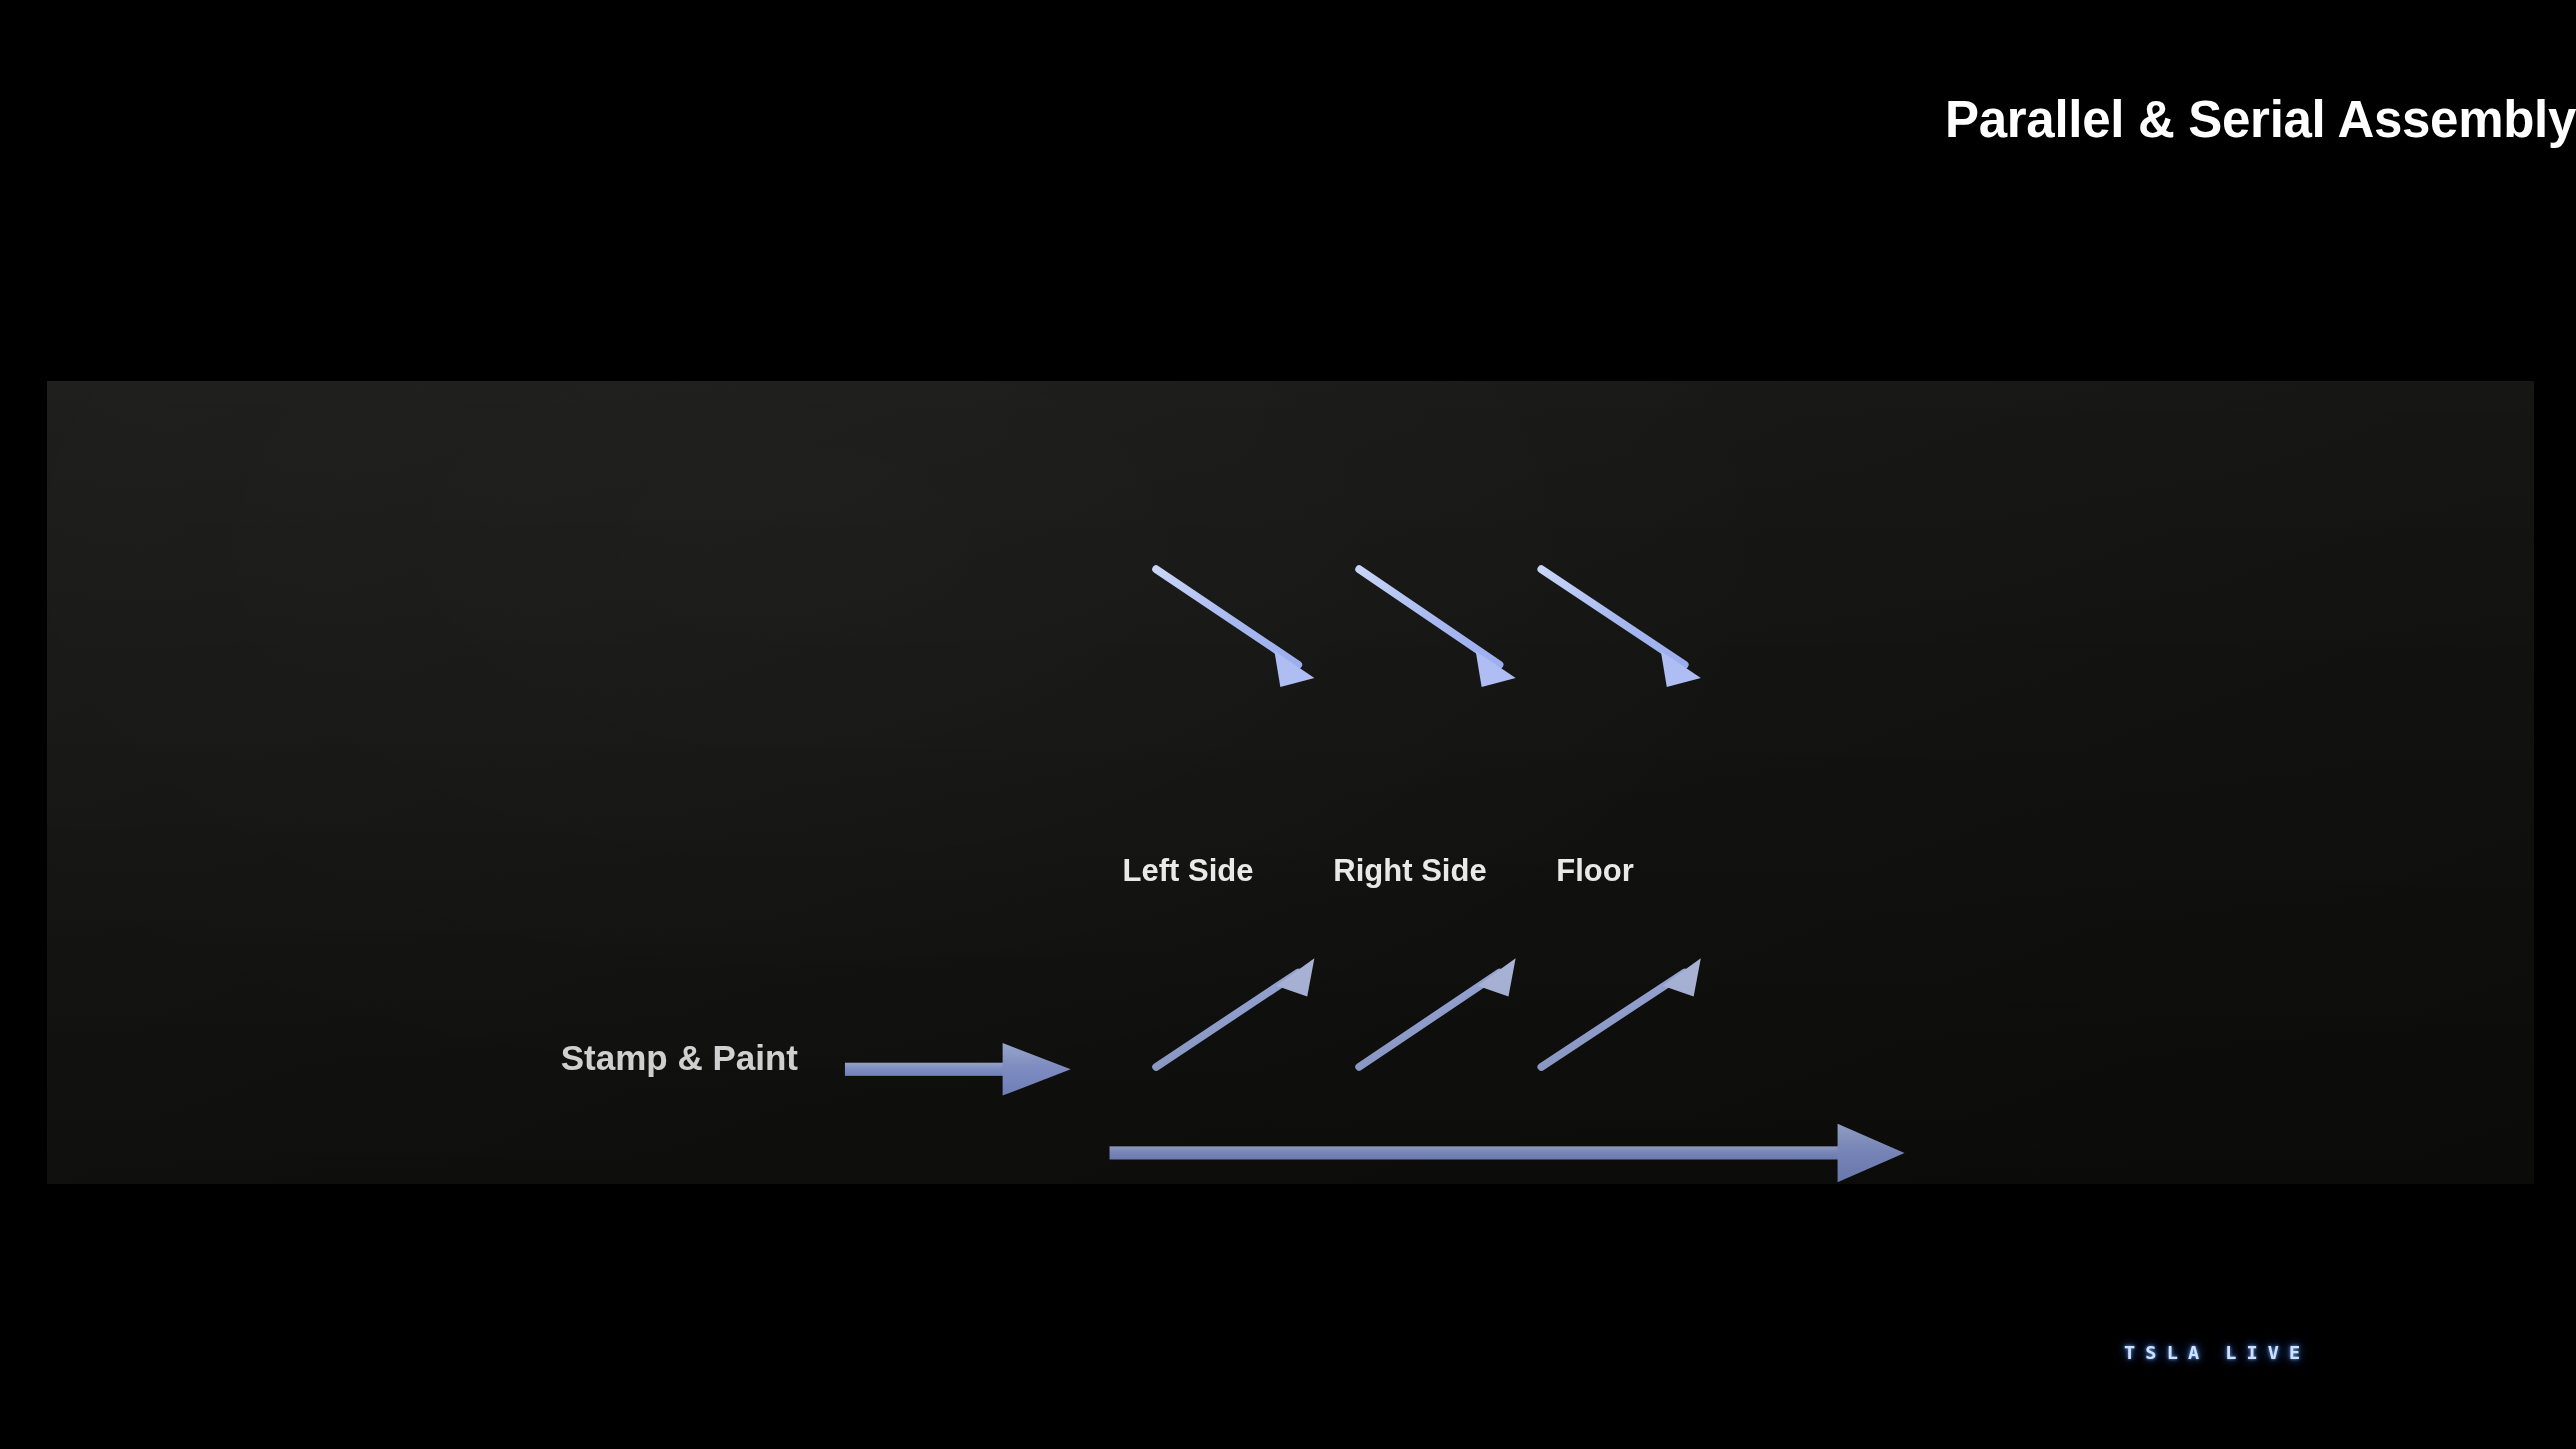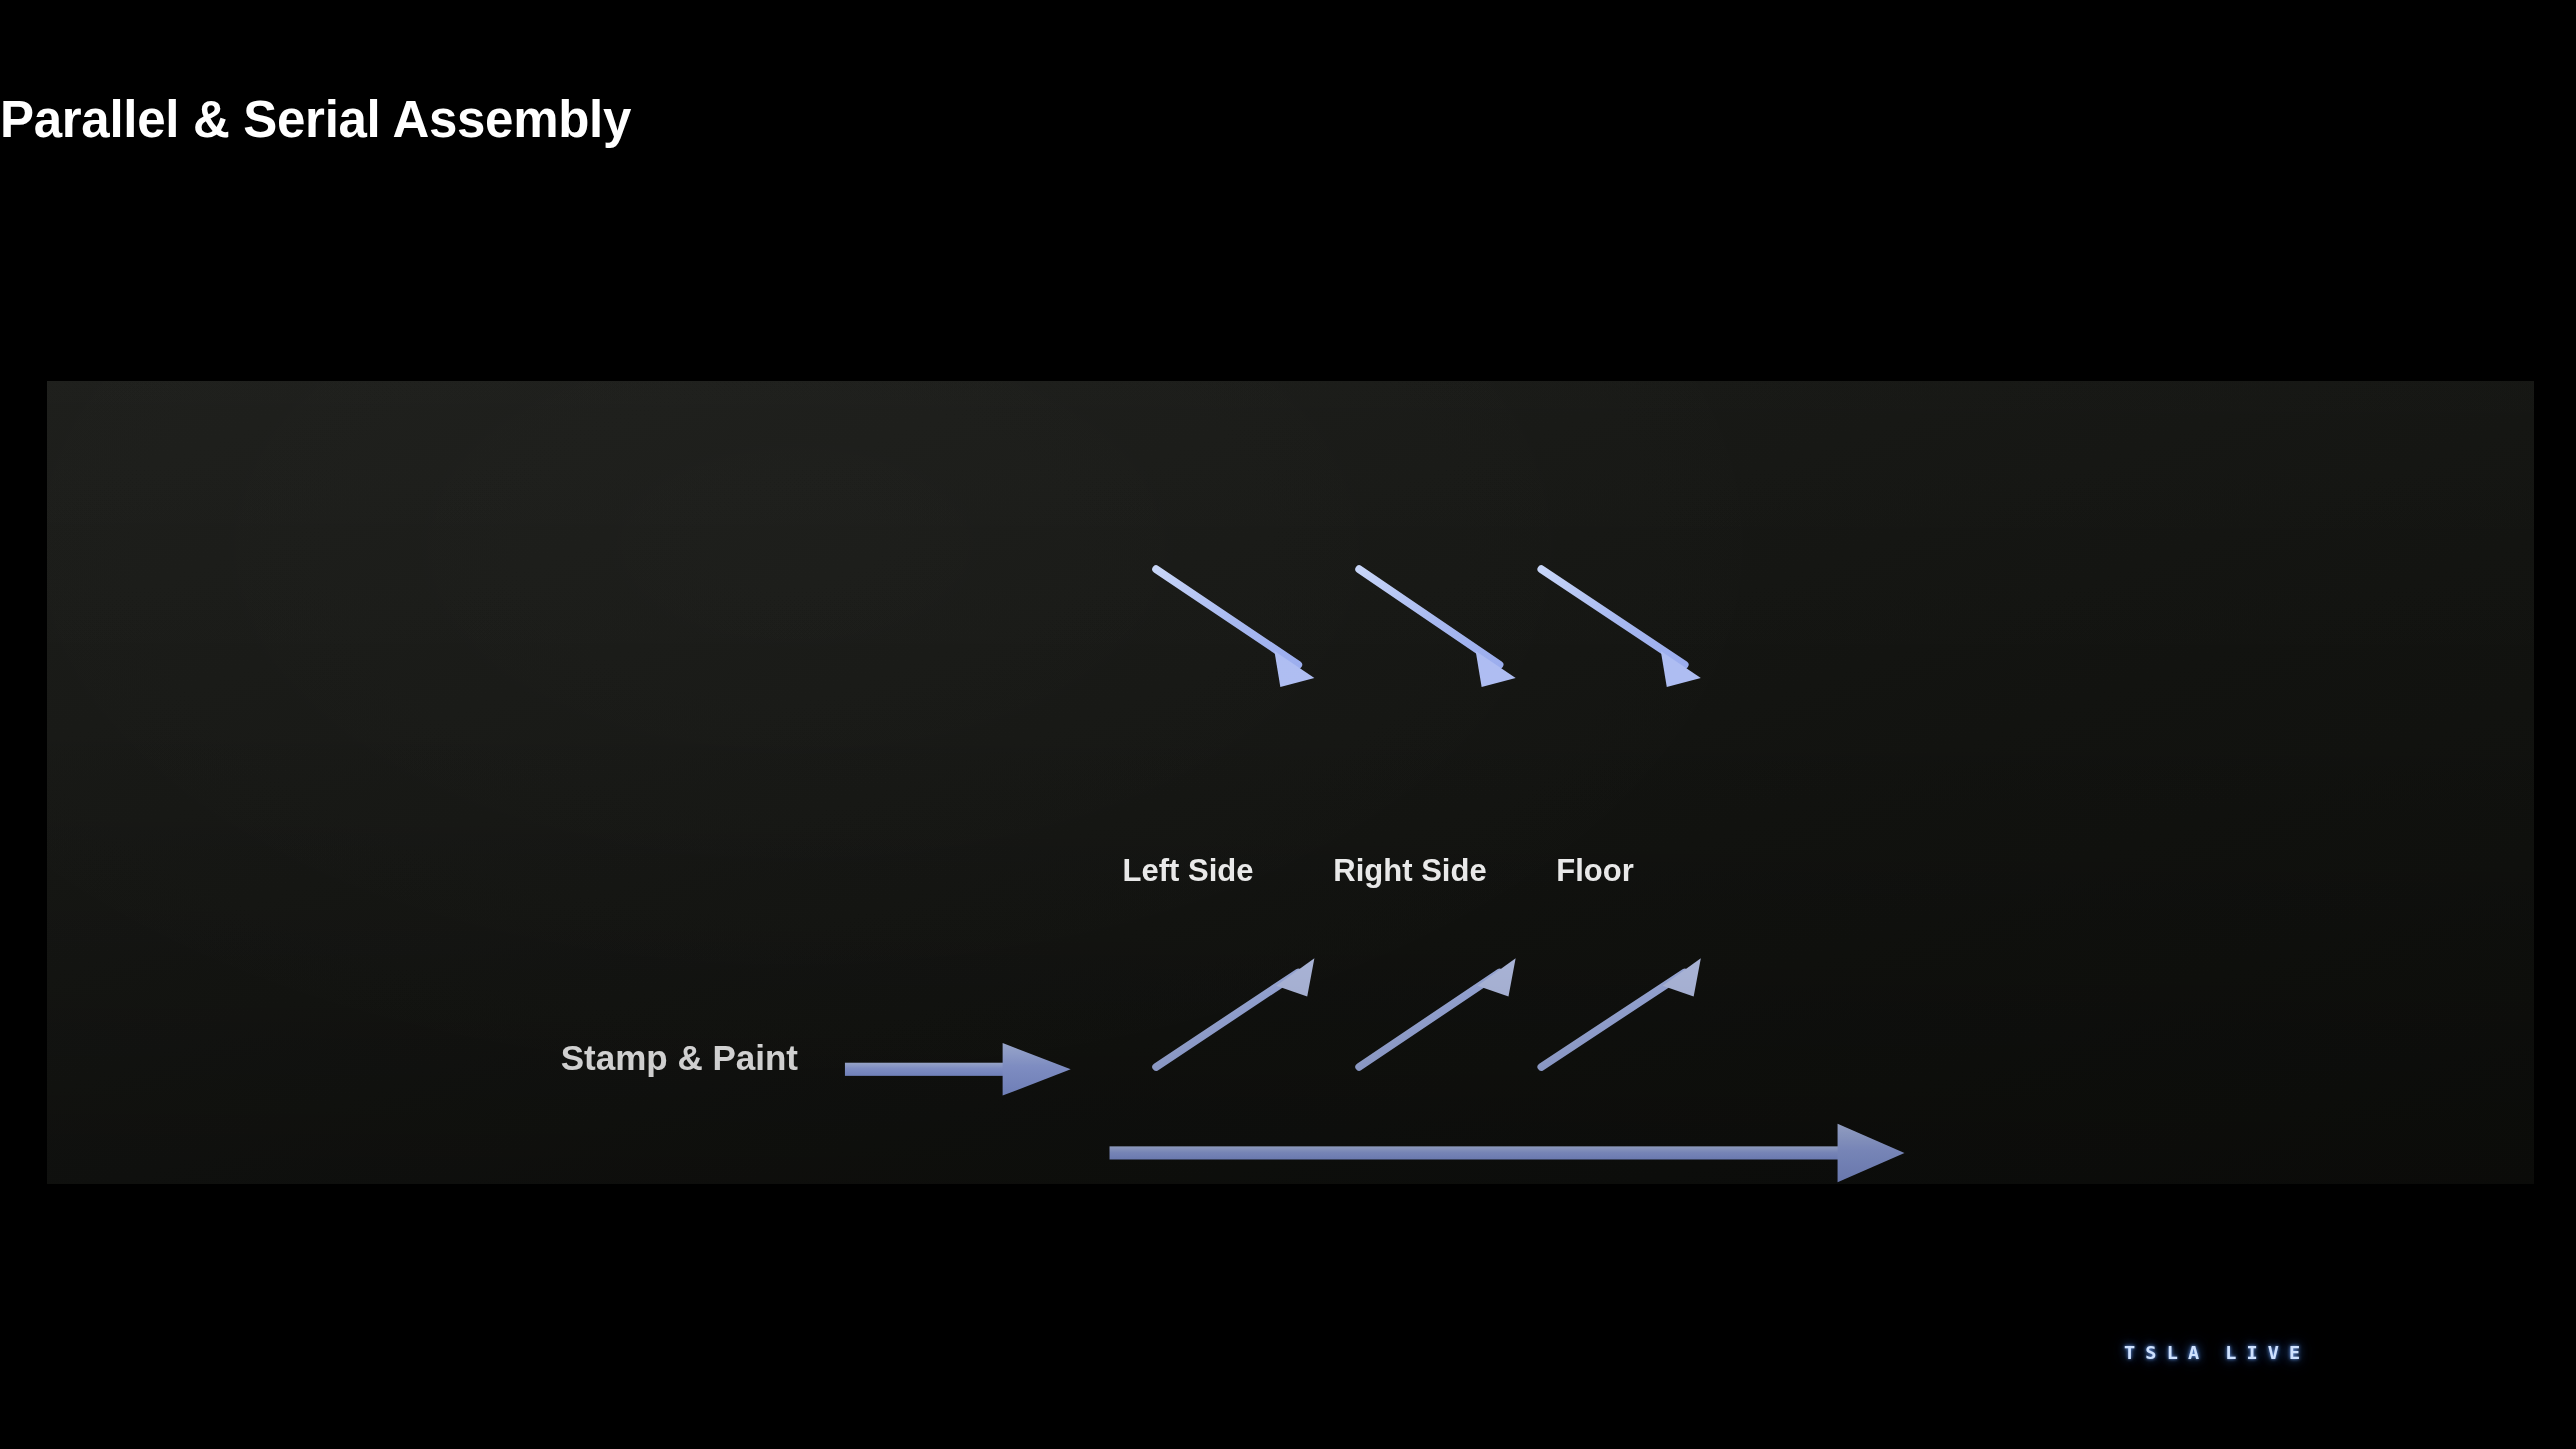--- a/index.html
+++ b/index.html
@@ -23,21 +23,21 @@
     inset: 0;
     background: #000000;
   }
 
   
   #slide-title {
     position: absolute;
     top: 90px;
     left: 0;
     width: 100%;
-    text-align: left;
+    text-align: right;
     font-size: 51px;
     font-weight: 700;
     letter-spacing: -0.3px;
     color: #ffffff;
     white-space: nowrap;
   }
 
   
   #diagram-panel {
     position: absolute;

